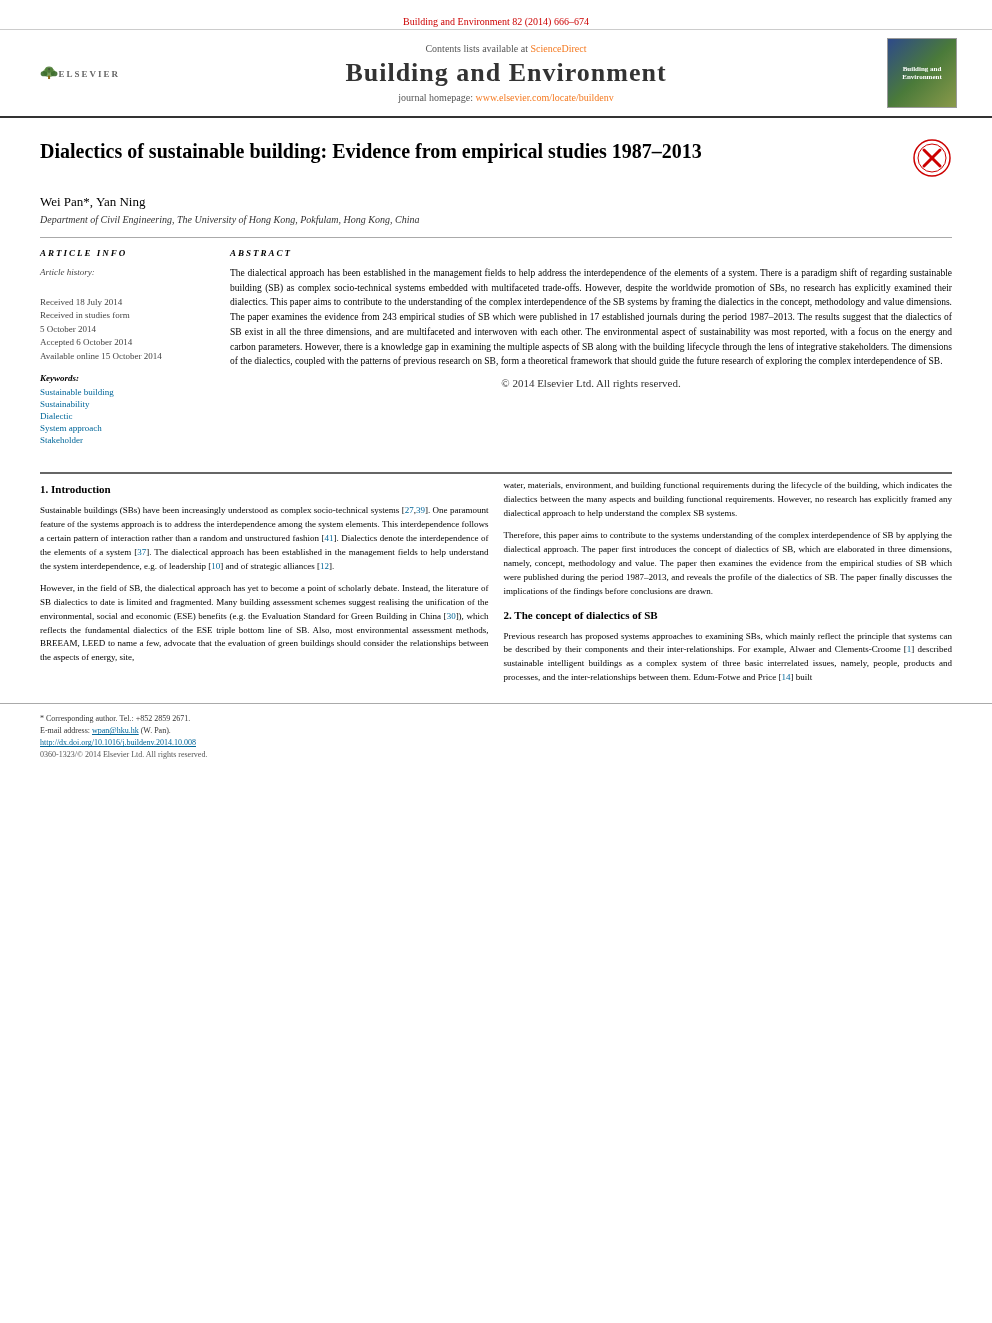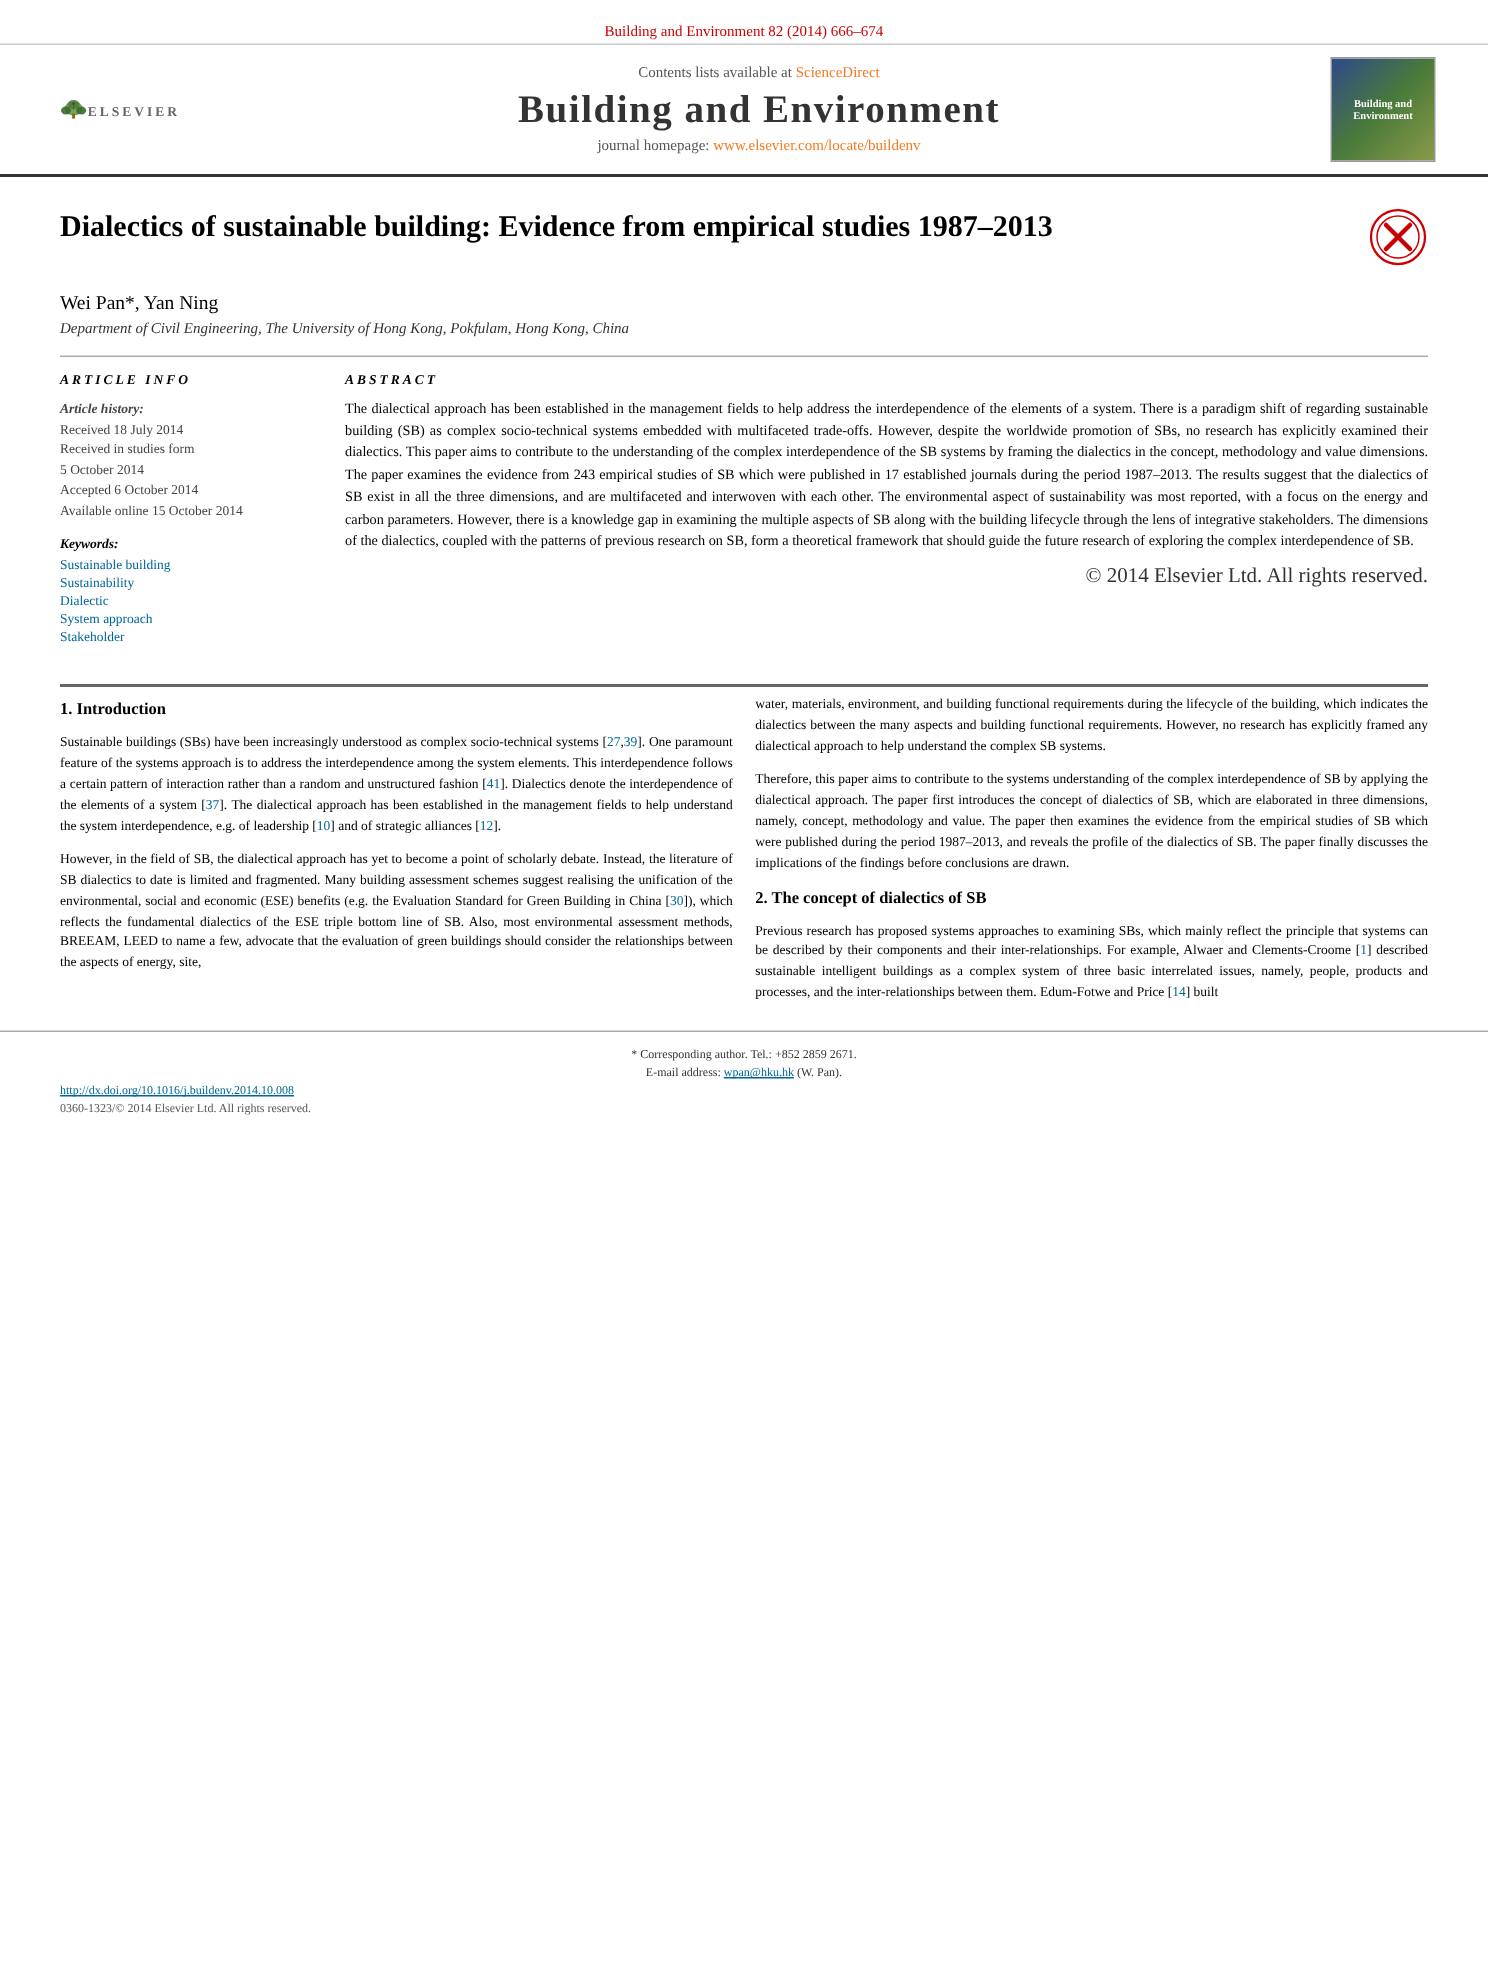--- a/index.html
+++ b/index.html
@@ -184,23 +184,23 @@
 
     .article-history {
       font-size: 9px;
       color: #444;
       margin-bottom: 10px;
       line-height: 1.5;
     }
 
     .article-history .history-title {
       font-style: italic;
-      font-weight: bold;
+      font-weight: normal;
       display: block;
-      margin-bottom: 0;
+      margin-bottom: 16px;
     }
 
     .keywords-section {
       margin-top: 8px;
     }
 
     .keywords-title {
       font-size: 9px;
       font-style: italic;
       font-weight: bold;
@@ -229,22 +229,22 @@
     }
 
     .abstract-text {
       font-size: 9.5px;
       color: #000;
       line-height: 1.55;
       text-align: justify;
     }
 
     .copyright-line {
-      font-size: 14px;
-      text-align: right;
+      font-size: 11px;
+      text-align: center;
       margin-top: 8px;
       color: #333;
     }
 
     
     .body-divider {
       border: none;
       border-top: 2px solid #666;
       margin: 15px 0;
     }
@@ -286,21 +286,20 @@
     .footer-area {
       padding: 10px 40px;
       border-top: 1px solid #aaa;
       margin-top: 10px;
     }
 
     .footnote {
       font-size: 8px;
       color: #333;
       margin-bottom: 3px;
-      text-align: center;
     }
 
     .doi-link {
       font-size: 8px;
       color: #006699;
       margin-bottom: 3px;
     }
 
     .issn-line {
       font-size: 8px;

